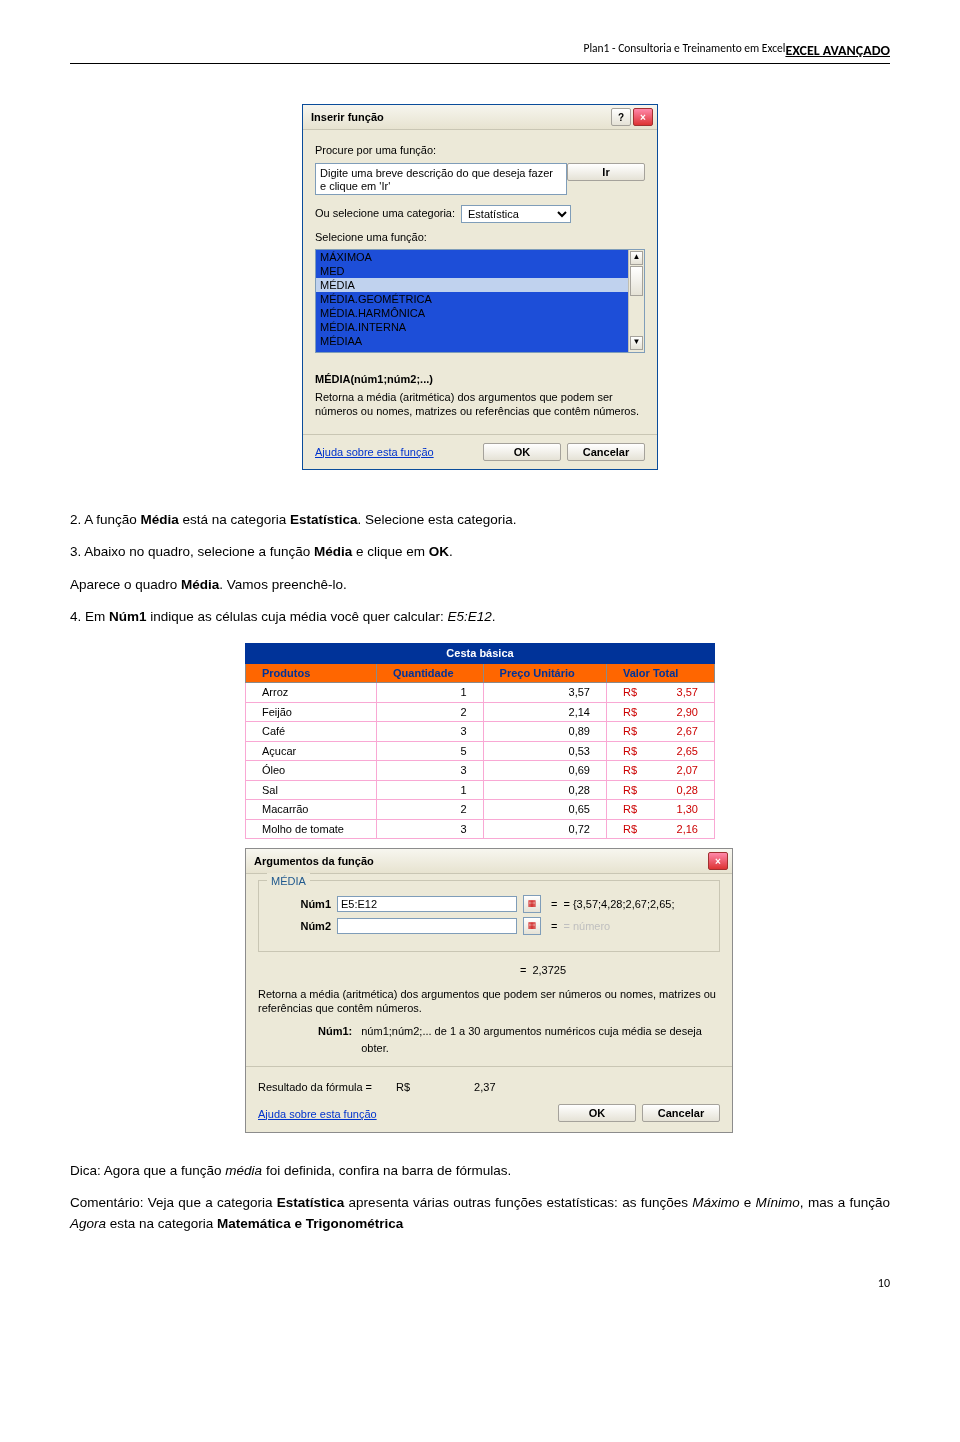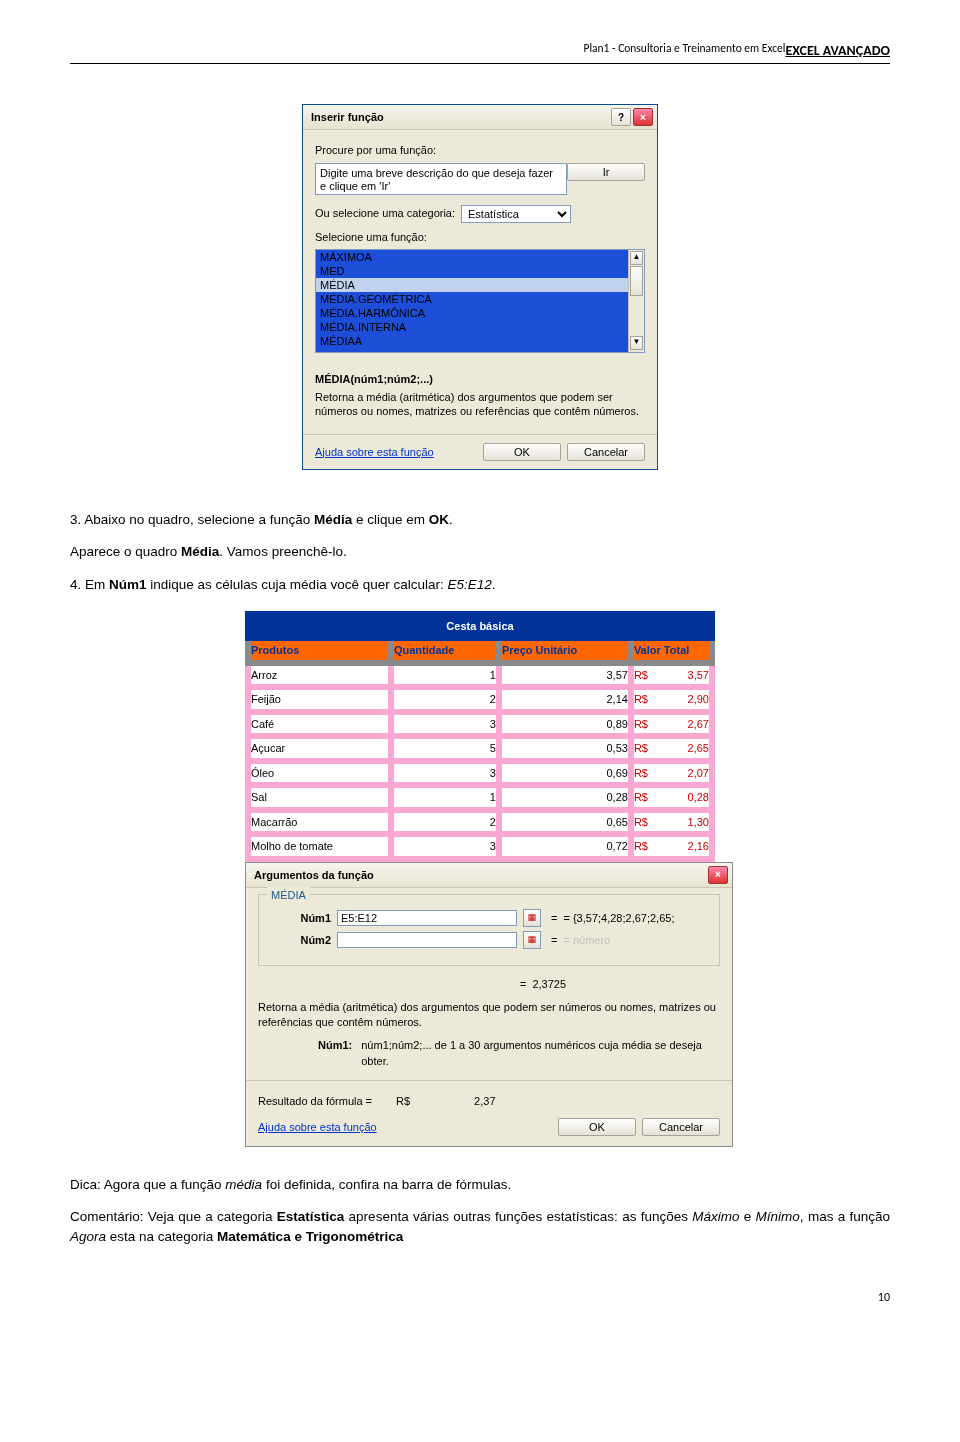--- a/index.html
+++ b/index.html
@@ -54,21 +54,21 @@
   .dlg-label { margin: 2px 0 4px; }
   .dlg-text {
     width: 100%; border: 1px solid #7f9db9; padding: 3px 4px; font-size: 11px;
     background:#fff; margin-bottom: 4px;
   }
   .textarea { height: 32px; line-height: 1.2; }
   .row-ir { display:flex; gap:0; align-items:flex-start; }
   .row-ir .textarea { flex:1; }
   .btn {
     border: 1px solid #a5a29b; background: linear-gradient(#fff,#e5e2d6);
-    padding: 2px 12px; min-width: 60px; font-size:11px; border-radius:2px;
+    padding: 2px 12px; min-width: 60px; font-size:11px; border-radius:2px;font-weight:bold;
   }
   .btn.wide { min-width: 78px; }
   .cat-row { display:flex; align-items:center; gap:6px; margin: 6px 0;}
   .cat-row select {
     border: 1px solid #7f9db9; background:#fff; font-size:11px; padding:1px 2px; width:110px;
   }
   .listbox {
     border: 1px solid #7f9db9; background:#1d4ed8; height: 104px; overflow:hidden; margin-bottom:18px;
     position: relative;
   }
@@ -86,21 +86,21 @@
   .btn-row { display:flex; gap:6px; }
   
   .body-text p { margin: 12px 0; }
   .body-text b, .body-text strong { font-weight: bold; }
   .body-text i, .body-text em { font-style: italic; }
   
   .sheet-wrap { width: 470px; margin: 16px auto 0 auto; }
   .sheet {
     width: 100%; border-collapse: collapse; font-size: 11px; font-family: Tahoma, Arial, sans-serif;
   }
-  .sheet th, .sheet td { border: 6px solid #f9a8d4; padding: 1px 0; }
+  .sheet th, .sheet td { border: 1px solid #f9a8d4; padding: 1px 16px; }
   .sheet .title td {
     background: #003399; color:#fff; font-weight:bold; text-align:center; border-color:#003399;
   }
   .sheet .hdr td {
     background: #ff6600; color:#003399; font-weight:bold; border-color:#8a8a8a;
   }
   .sheet .data td.qty, .sheet .data td.price { text-align:right; }
   .sheet .data td.cur { color:#c00; text-align:left; width:30px; border-right:none; }
   .sheet .data td.total { color:#c00; text-align:right; border-left:none; }
   
@@ -202,20 +202,23 @@
     <span class="link">Ajuda sobre esta função</span>
     <div class="btn-row">
       <button class="btn wide">OK</button>
       <button class="btn wide">Cancelar</button>
     </div>
   </div>
 </div>
 
 <div class="body-text">
   <p>
+    <span>2. A função </span><b>Média</b><span> está na categoria </span><b>Estatística</b><span>. Selecione esta categoria.</span>
+  </p>
+  <p>
     <span>3. Abaixo no quadro, selecione a função </span><b>Média</b><span> e clique em </span><b>OK</b><span>.</span>
   </p>
   <p>
     <span>Aparece o quadro </span><b>Média</b><span>. Vamos preenchê-lo.</span>
   </p>
   <p>
     <span>4. Em </span><b>Núm1</b><span> indique as células cuja média você quer calcular: </span><i>E5:E12</i><span>.</span>
   </p>
 </div>
 
@@ -285,21 +288,21 @@
         <tr class="data">
           <td>Molho de tomate</td>
           <td class="qty">3</td>
           <td class="price">0,72</td>
           <td class="cur">R$</td>
           <td class="total">2,16</td>
         </tr>
       </tbody>
   </table>
 
-  <div class="dialog2" style="margin-top:0;">
+  <div class="dialog2" style="margin-top:9px;">
     <div class="tb2">
       <span>Argumentos da função</span>
       <div class="close2">
           <span>×</span>
         </div>
     </div>
     <div class="d2-body">
       <div class="groupbox">
         <div class="legend">MÉDIA</div>
         <div class="arg-row">

